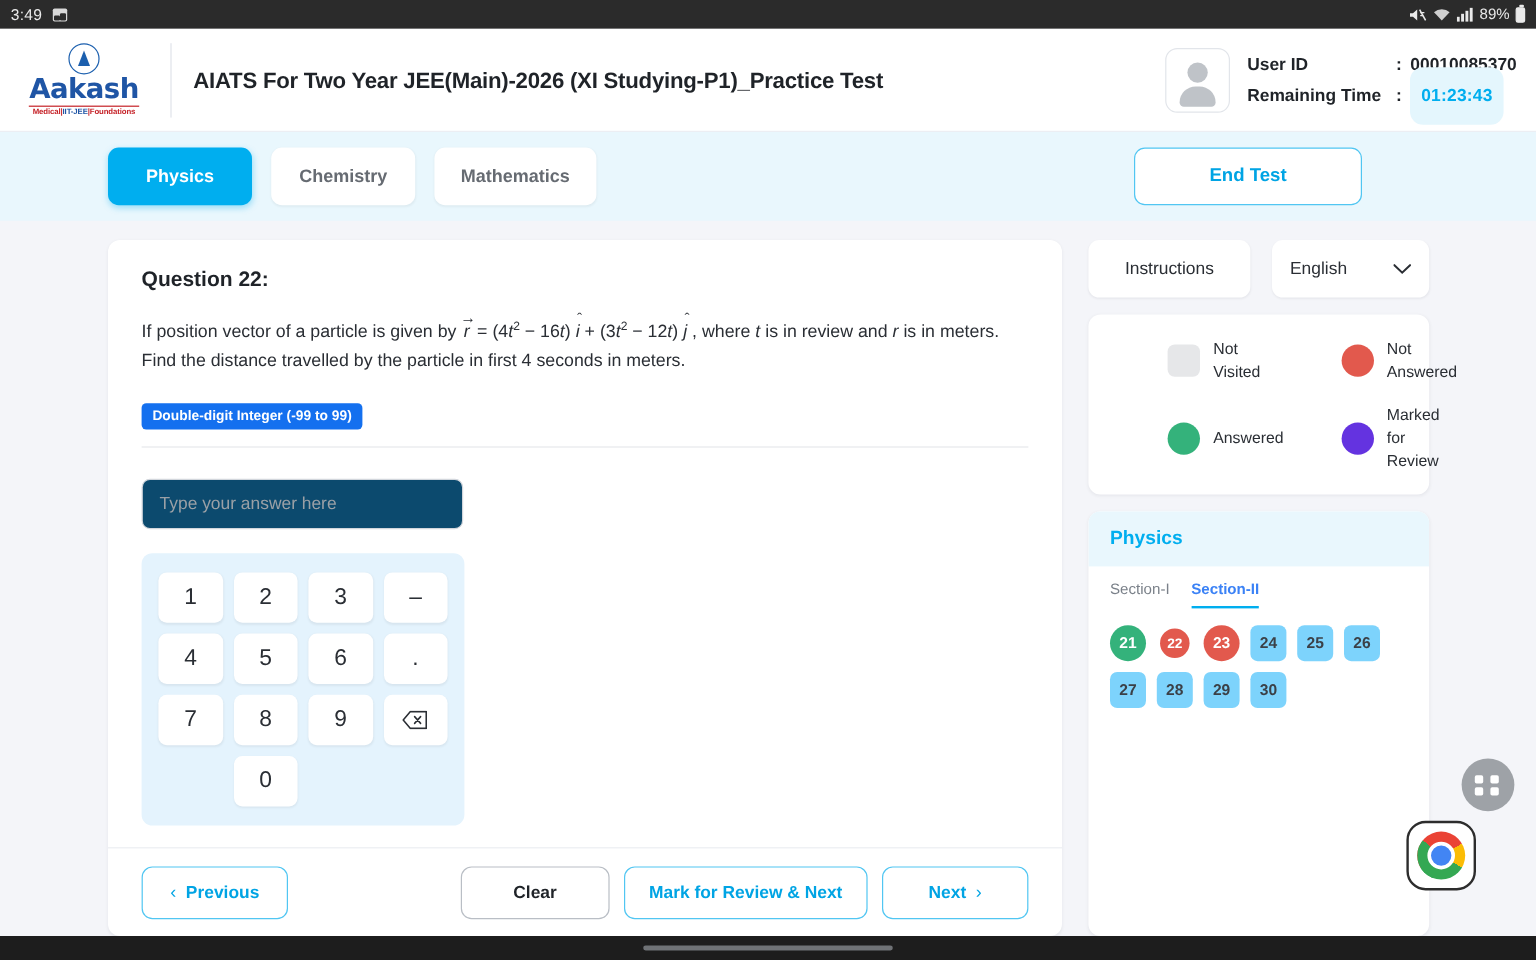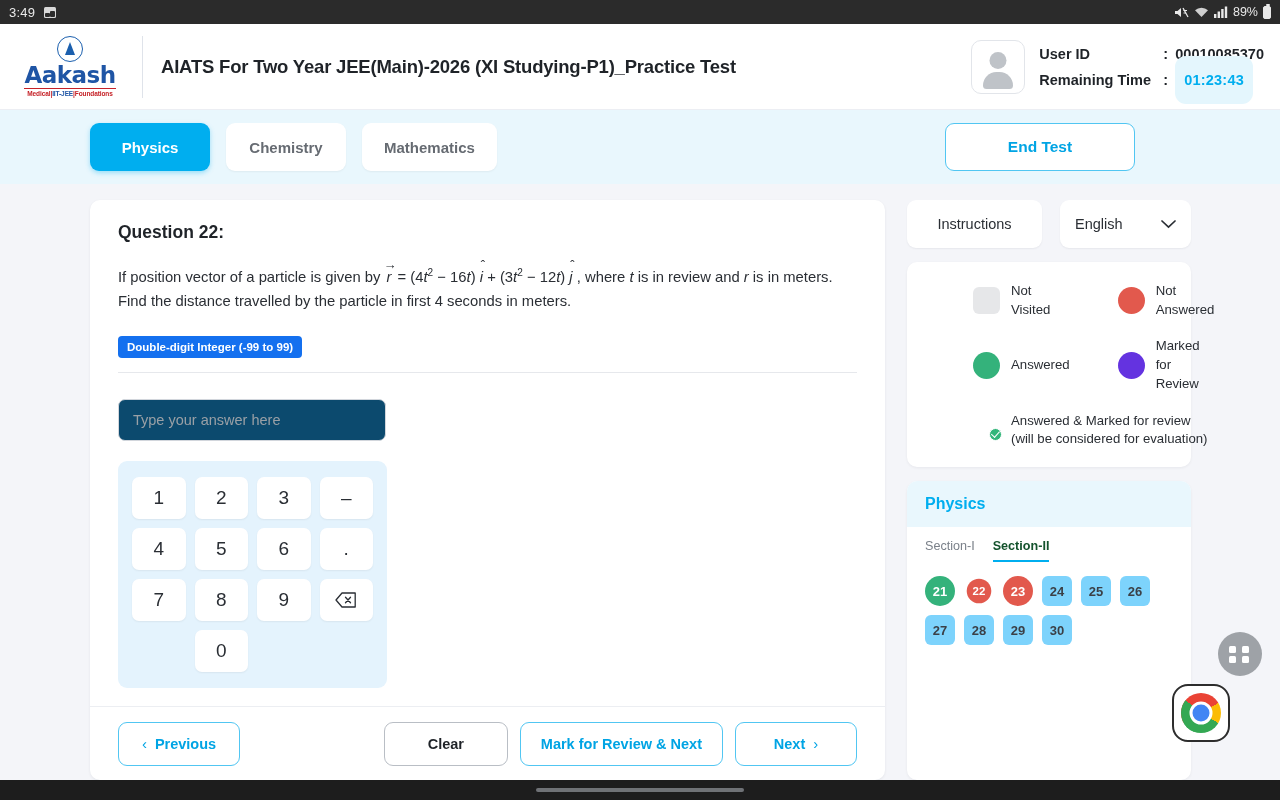--- a/index.html
+++ b/index.html
@@ -184,21 +184,21 @@
     background: #32b67a; border: 1.5px solid #fff; display:flex; align-items:center; justify-content:center;
   }
   .sw-badge:after { content:""; width:4px; height:7px; border:solid #fff; border-width:0 1.6px 1.6px 0;
     transform: rotate(42deg) translate(-0.5px,-0.5px); }
 
   .palette-card { background: #fff; border-radius: 10px; overflow: hidden; flex: 1;
     box-shadow: 0 1px 3px rgba(16,24,40,.06); display: flex; flex-direction: column; }
   .palette-head { background: #e9f7fd; padding: 14px 18px; font-size: 16px; font-weight: 700; color: #00aeef; }
   .sections { display: flex; gap: 18px; padding: 12px 18px 0; }
   .sec { font-size: 12.6px; color: #7a8089; padding-bottom: 7px; border-bottom: 2px solid transparent; }
-  .sec.active { color: #14532d; font-weight: 700; border-bottom-color: #00aeef; }
+  .sec.active { color: #3b82f6; font-weight: 700; border-bottom-color: #00aeef; }
   .q-grid { display: flex; flex-wrap: wrap; gap: 9px; padding: 14px 18px 18px; align-content: flex-start; }
   .qn {
     width: 30px; height: 30px; border-radius: 6px; background: #7dd3fc; color: #3b4047;
     display: flex; align-items: center; justify-content: center; font-size: 13px; font-weight: 600;
   }
   .qn.answered { background: #34b27b; color: #fff; border-radius: 50%; }
   .qn.notanswered { background: #e2594d; color: #fff; border-radius: 50%; }
   .qn.current { background: #e2594d; color: #fff; border-radius: 50%; transform: scale(.82); font-size: 14px; }
 
   
@@ -383,27 +383,20 @@
             <span class="leg-txt">Not Answered</span>
           </div>
           <div class="leg">
             <span class="sw" style="background:#34b27b"></span>
             <span class="leg-txt">Answered</span>
           </div>
           <div class="leg">
             <span class="sw" style="background:#6433e0"></span>
             <span class="leg-txt">Marked for Review</span>
           </div>
-          <div class="leg leg-full">
-            <span class="sw-wrap">
-              <span class="sw" style="background:#6433e0"></span>
-              <span class="sw-badge"></span>
-            </span>
-            <span class="leg-txt">Answered &amp; Marked for review (will be considered for evaluation)</span>
-          </div>
         </div>
       </div>
 
       <div class="palette-card">
         <div class="palette-head">Physics</div>
         <div class="sections">
           <div class="sec">Section-I</div>
           <div class="sec active">Section-II</div>
         </div>
         <div class="q-grid">

